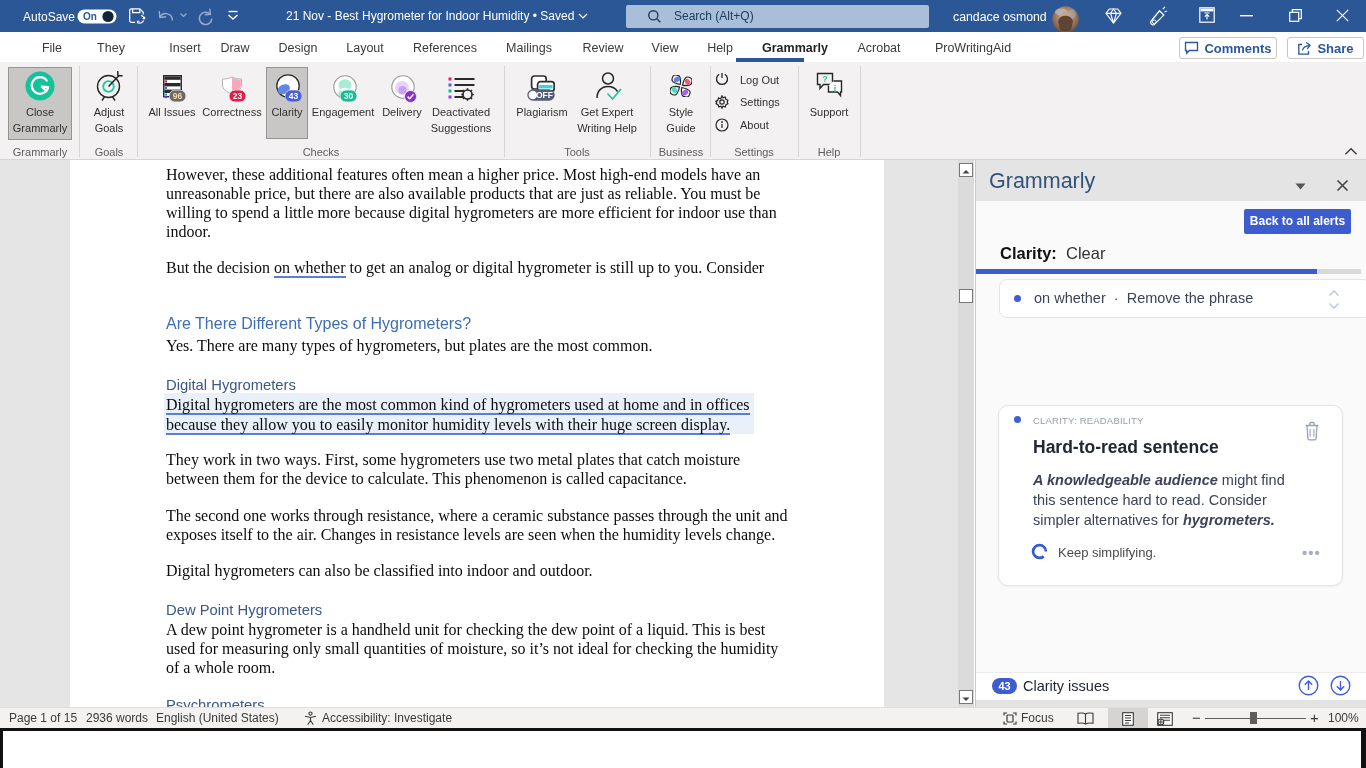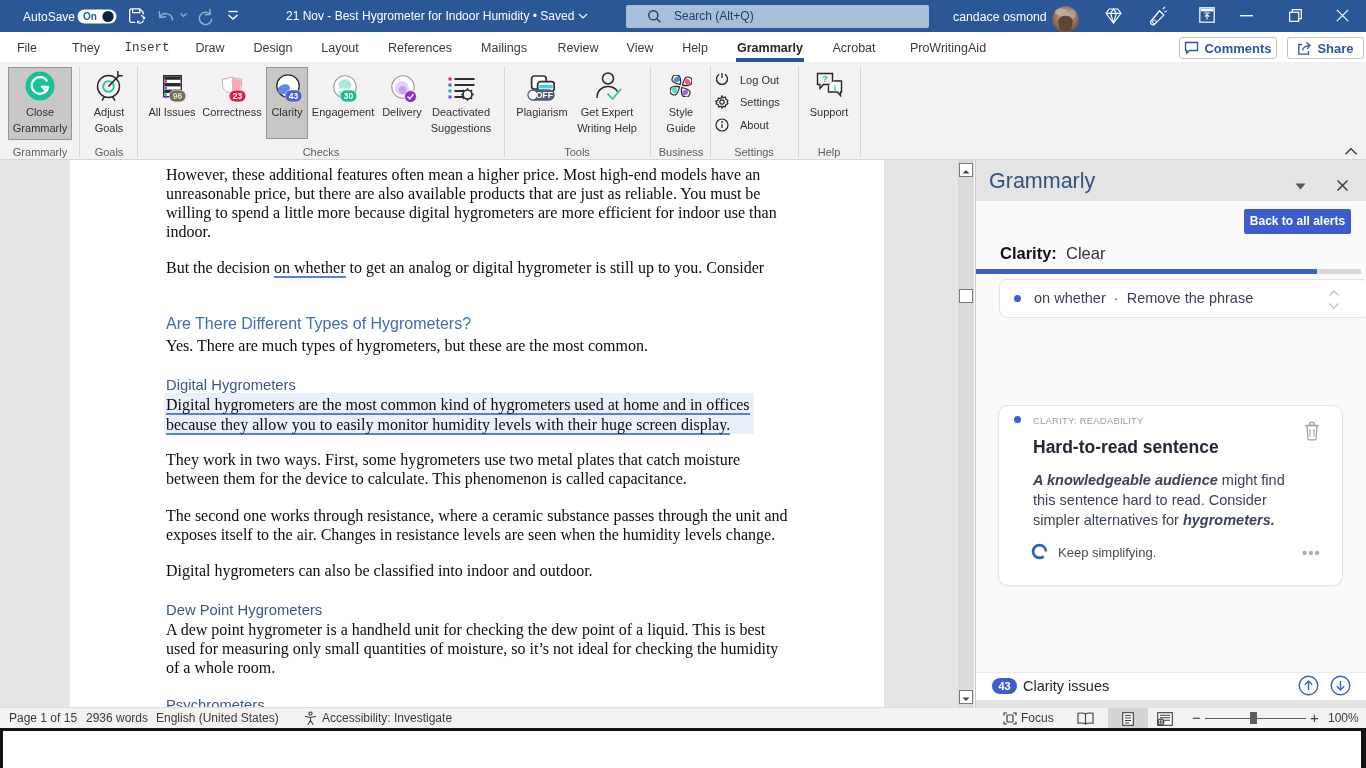--- a/index.html
+++ b/index.html
@@ -6,21 +6,21 @@
 html,body { width:1366px; height:768px; overflow:hidden; font-family:"Liberation Sans", sans-serif; }
 .abs { position:absolute; }
 #root { position:relative; width:1366px; height:768px; background:#fff; }
 
 #titlebar { position:absolute; left:0; top:0; width:1366px; height:32px; background:#2b5797; color:#fff; }
 #titlebar .txt { position:absolute; font-size:13.5px; color:#fff; white-space:nowrap; }
 #searchbox { position:absolute; left:626px; top:5px; width:303px; height:23px; background:#a9bed9; border-radius:2px; }
 #searchbox span { position:absolute; left:48px; top:4px; font-size:12px; color:#1c3d63; }
 
 #menubar { position:absolute; left:0; top:32px; width:1366px; height:30px; background:#ffffff; }
-.mitem { position:absolute; top:9px; font-size:12.5px; color:#3b3a39; white-space:nowrap; transform:translateX(-50%); }
+.mitem { position:absolute; top:9px; font-size:12.5px; color:#3b3a39; white-space:nowrap; transform:translateX(-50%);margin-left:25px; }
 .mbtn { position:absolute; top:5px; height:22px; border:1px solid #c8c6c4; border-radius:3px; background:#fff; color:#2b579a; font-size:13px; font-weight:700; display:flex; align-items:center; justify-content:center; gap:5px; }
 
 #ribbon { position:absolute; left:0; top:62px; width:1366px; height:98px; background:#f3f1f1; border-bottom:1px solid #d8d6d4; }
 .rsep { position:absolute; top:4px; width:1px; height:91px; background:#d8d6d4; }
 .rlabel { position:absolute; font-size:11px; color:#323130; white-space:nowrap; transform:translateX(-50%); }
 .rgroup { position:absolute; top:84px; font-size:11px; color:#5f5d5b; white-space:nowrap; transform:translateX(-50%); }
 .pressed { position:absolute; background:#c9c7c5; border:1px solid #979593; }
 
 #docarea { position:absolute; left:0; top:160px; width:974px; height:547px; background:#e5e5e5; }
 #page { position:absolute; left:70px; top:0px; width:814px; height:547px; background:#ffffff; }
@@ -122,21 +122,21 @@
     <rect x="0.7" y="3.3" width="9" height="9"></rect>
     <path d="M3.3 3.3 v-2.6 h9 v9 h-2.6"></path>
   </svg>
   <svg class="abs" style="left:1336px; top:9px;" width="13" height="13" viewBox="0 0 13 13" stroke="#fff" stroke-width="1.2">
     <path d="M0.8 0.8 l11.4 11.4 M12.2 0.8 L0.8 12.2"></path>
   </svg>
 </div>
 <div id="menubar">
   <span class="mitem" style="left:27px;">File</span>
   <span class="mitem" style="left:86px;">They</span>
-  <span class="mitem" style="left:147px;font-family:Liberation Mono, monospace;">Insert</span>
+  <span class="mitem" style="left:160px;">Insert</span>
   <span class="mitem" style="left:210px;">Draw</span>
   <span class="mitem" style="left:273px;">Design</span>
   <span class="mitem" style="left:340px;">Layout</span>
   <span class="mitem" style="left:420px;">References</span>
   <span class="mitem" style="left:504px;">Mailings</span>
   <span class="mitem" style="left:578px;">Review</span>
   <span class="mitem" style="left:640px;">View</span>
   <span class="mitem" style="left:695px;">Help</span>
   <span class="mitem" style="left:770px; font-weight:700; color:#252423;">Grammarly</span>
   <span class="mitem" style="left:854px;">Acrobat</span>
@@ -327,21 +327,21 @@
   </svg>
 </div>
 <div id="docarea">
 <div id="page">
   <div class="dline" style="top:6.0px;">However, these additional features often mean a higher price. Most high-end models have an</div>
   <div class="dline" style="top:25.0px;">unreasonable price, but there are also available products that are just as reliable. You must be</div>
   <div class="dline" style="top:44.0px;">willing to spend a little more because digital hygrometers are more efficient for indoor use than</div>
   <div class="dline" style="top:62.5px;">indoor.</div>
   <div class="dline" style="top:98.5px;">But the decision <span class="gunder">on whether</span> to get an analog or digital hygrometer is still up to you. Consider</div>
   <div class="h2line" style="top:155.0px;">Are There Different Types of Hygrometers?</div>
-  <div class="dline" style="top:177.0px;">Yes. There are much types of hygrometers, but these are the most common.</div>
+  <div class="dline" style="top:177.0px;">Yes. There are many types of hygrometers, but plates are the most common.</div>
   <div class="h3line" style="top:216.5px;">Digital Hygrometers</div>
   <div class="abs" style="left:94px; top:233px; width:590px; height:41px; background:#e9f0fa;"></div>
   <div class="dline" style="top:236.0px;"><span class="gunder">Digital hygrometers are the most common kind of hygrometers used at home and in offices</span></div>
   <div class="dline" style="top:255.5px;"><span class="gunder">because they allow you to easily monitor humidity levels with their huge screen display.</span></div>
   <div class="dline" style="top:291.0px;">They work in two ways. First, some hygrometers use two metal plates that catch moisture</div>
   <div class="dline" style="top:310.0px;">between them for the device to calculate. This phenomenon is called capacitance.</div>
   <div class="dline" style="top:346.5px;">The second one works through resistance, where a ceramic substance passes through the unit and</div>
   <div class="dline" style="top:365.5px;">exposes itself to the air. Changes in resistance levels are seen when the humidity levels change.</div>
   <div class="dline" style="top:402.0px;">Digital hygrometers can also be classified into indoor and outdoor.</div>
   <div class="h3line" style="top:441.5px;">Dew Point Hygrometers</div>

